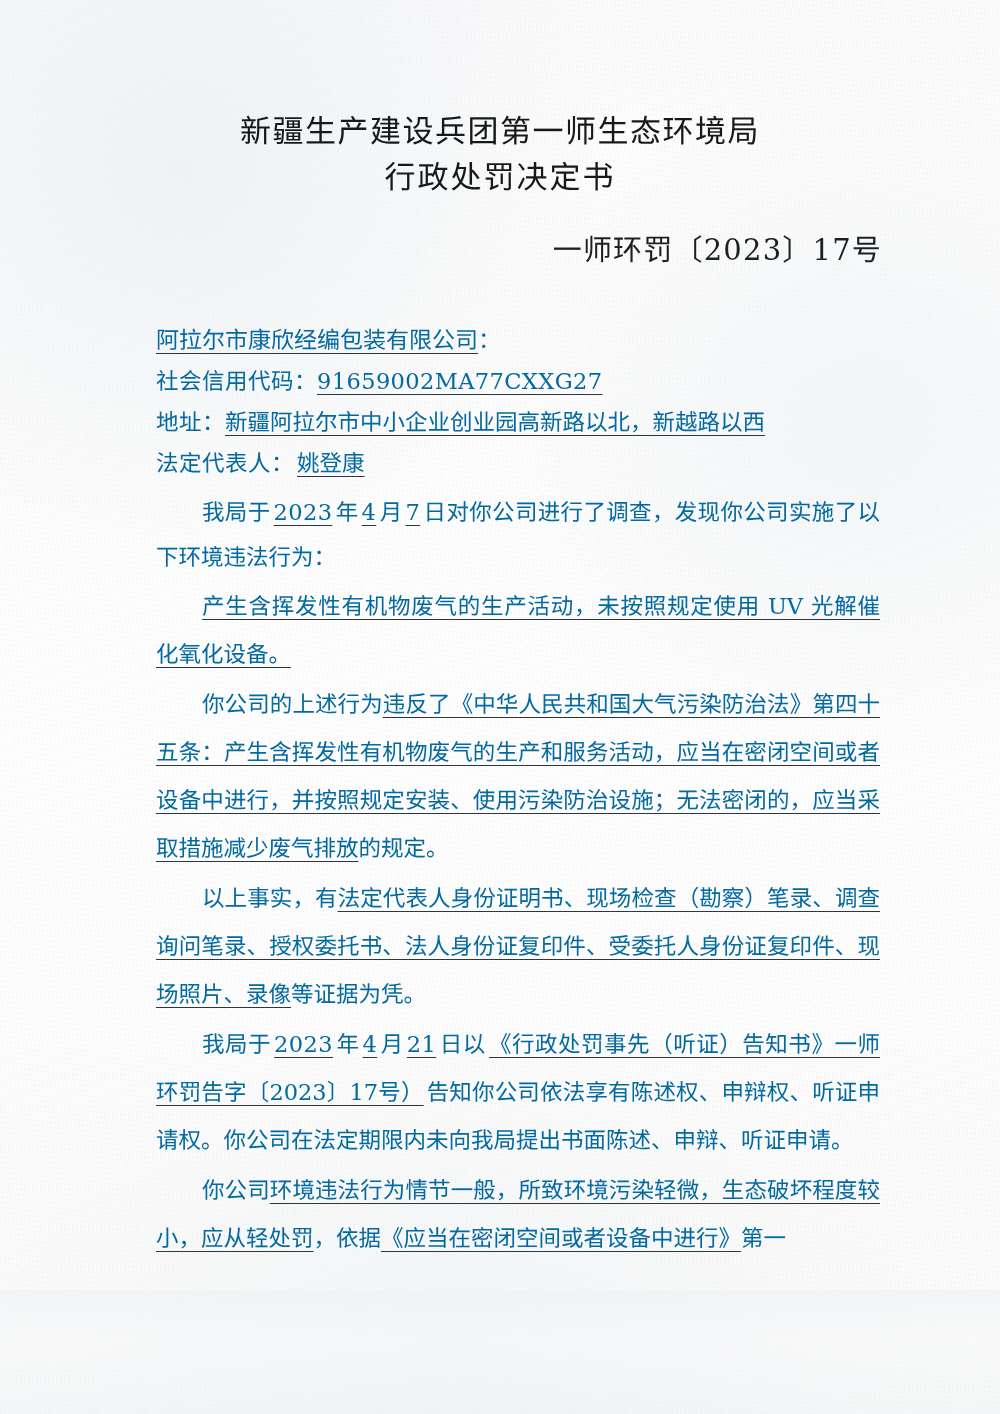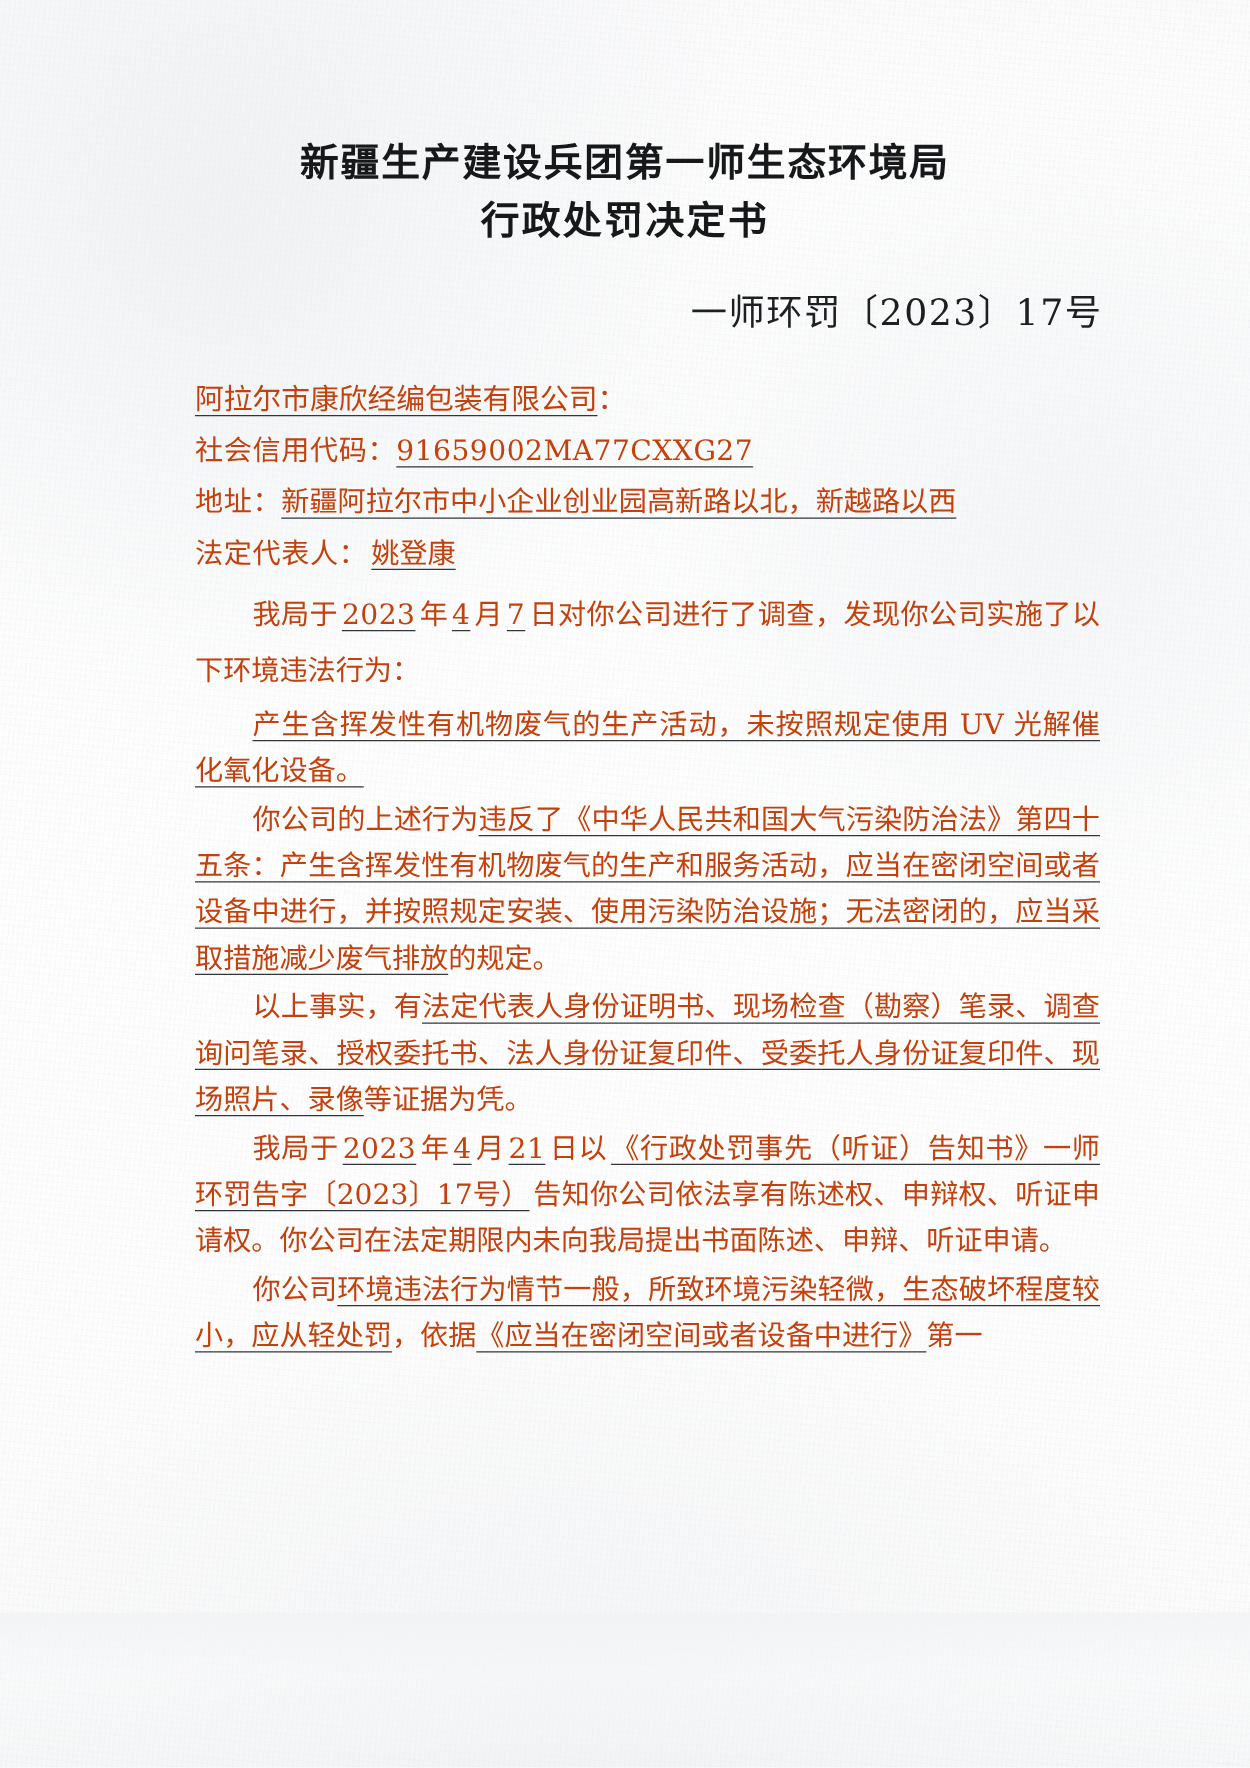--- a/index.html
+++ b/index.html
@@ -54,46 +54,46 @@
     padding: 0;
   }
 
   
   .doc-header {
     padding-top: 108px;
     text-align: center;
   }
   .title-line {
     font-family: "DejaVu Serif", "Liberation Serif", serif;
-    font-weight: 700;
+    font-weight: 400;
     font-size: 31px;
     letter-spacing: 1.5px;
     line-height: 46px;
     color: #16181a;
   }
   .title-line.second {
     letter-spacing: 2px;
   }
 
   .doc-number {
     margin-top: 26px;
     padding-right: 118px;
     text-align: right;
     font-size: 29px;
     letter-spacing: 1.2px;
     color: #1d1f22;
   }
 
   
   .doc-body {
-    margin-top: 32px;
+    margin-top: 52px;
     padding: 0 120px 0 156px;
     font-size: 22.5px;
     line-height: 41px;
-    color: #c2410c;
+    color: #0369a1;
     text-align: justify;
   }
 
   .addressee-block {
     margin-bottom: 6px;
   }
   .addressee-line {
     line-height: 41px;
     white-space: nowrap;
   }
@@ -119,21 +119,21 @@
 
   p.para {
     margin: 0;
     text-indent: 46px;
     line-height: 45px;
   }
   p.para + p.para {
     margin-top: 2px;
   }
   p.para.loose {
-    line-height: 37px;
+    line-height: 48px;
   }
 
   .company-name {
     font-size: 23px;
   }
 </style>
 </head>
 <body>
 
 <div class="paper"></div>

